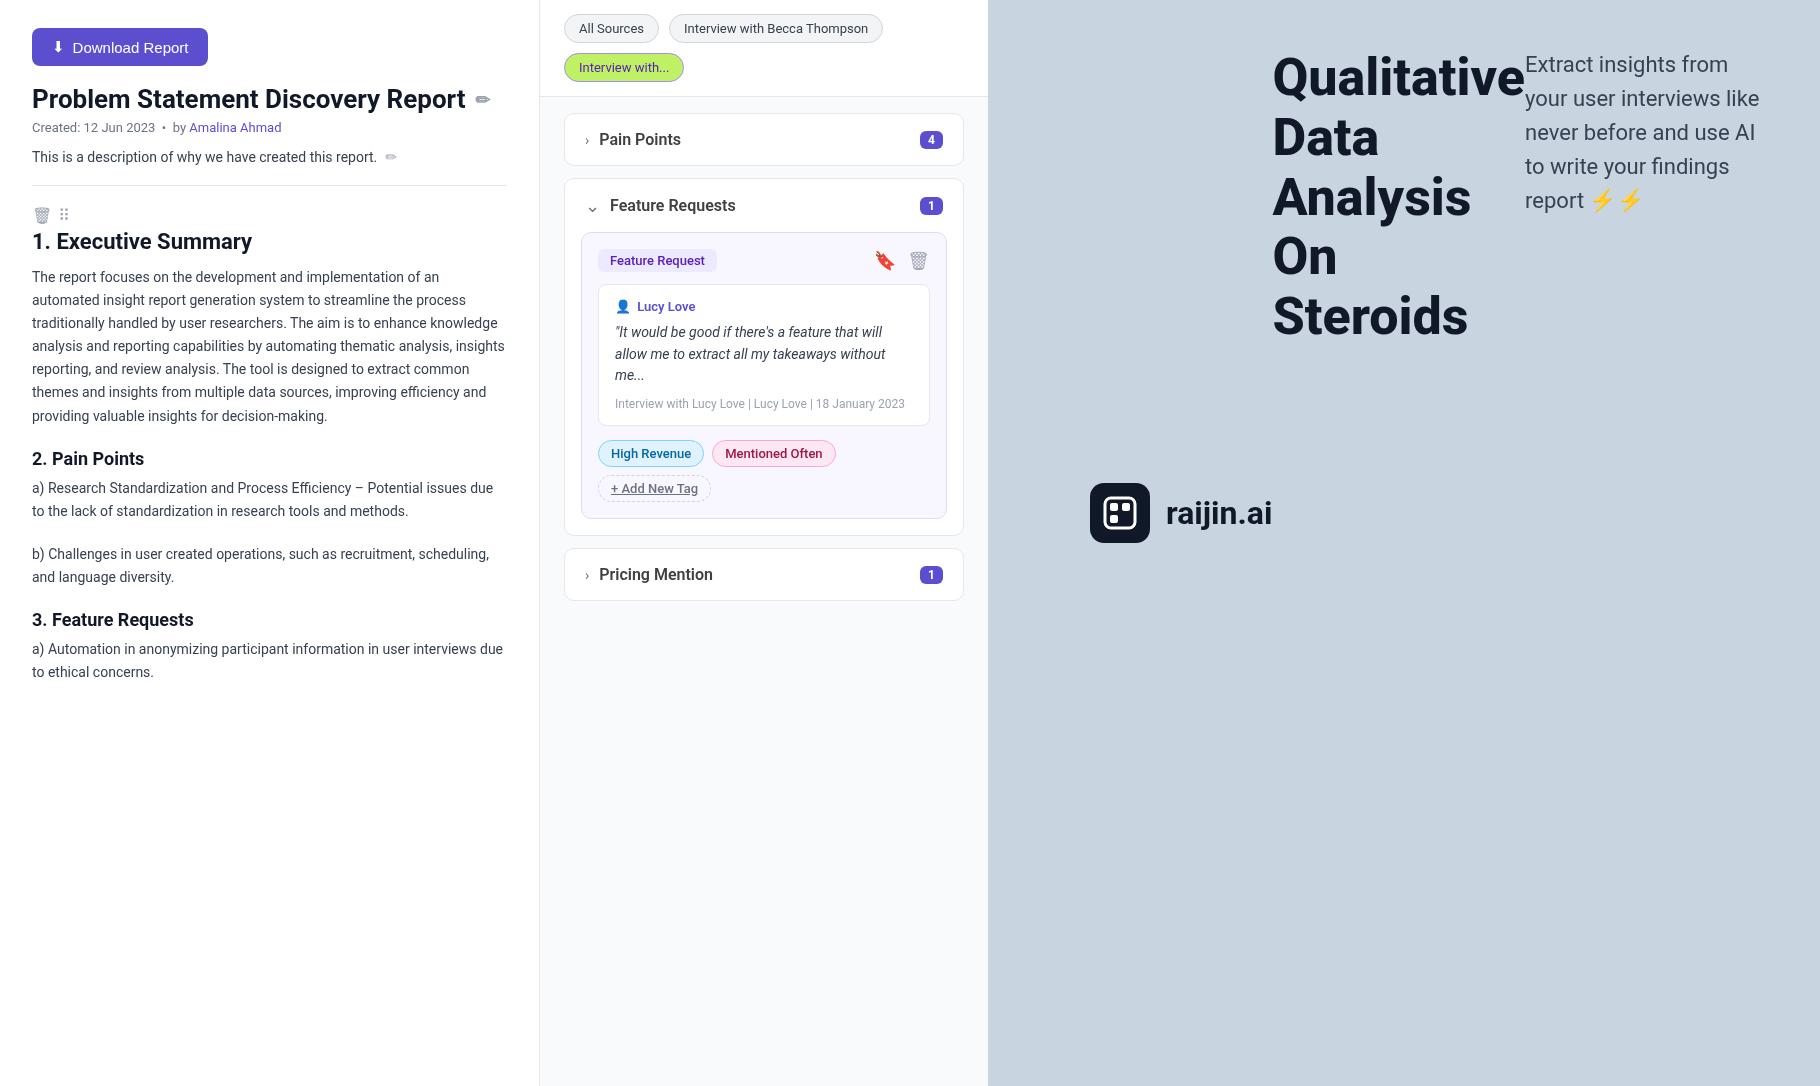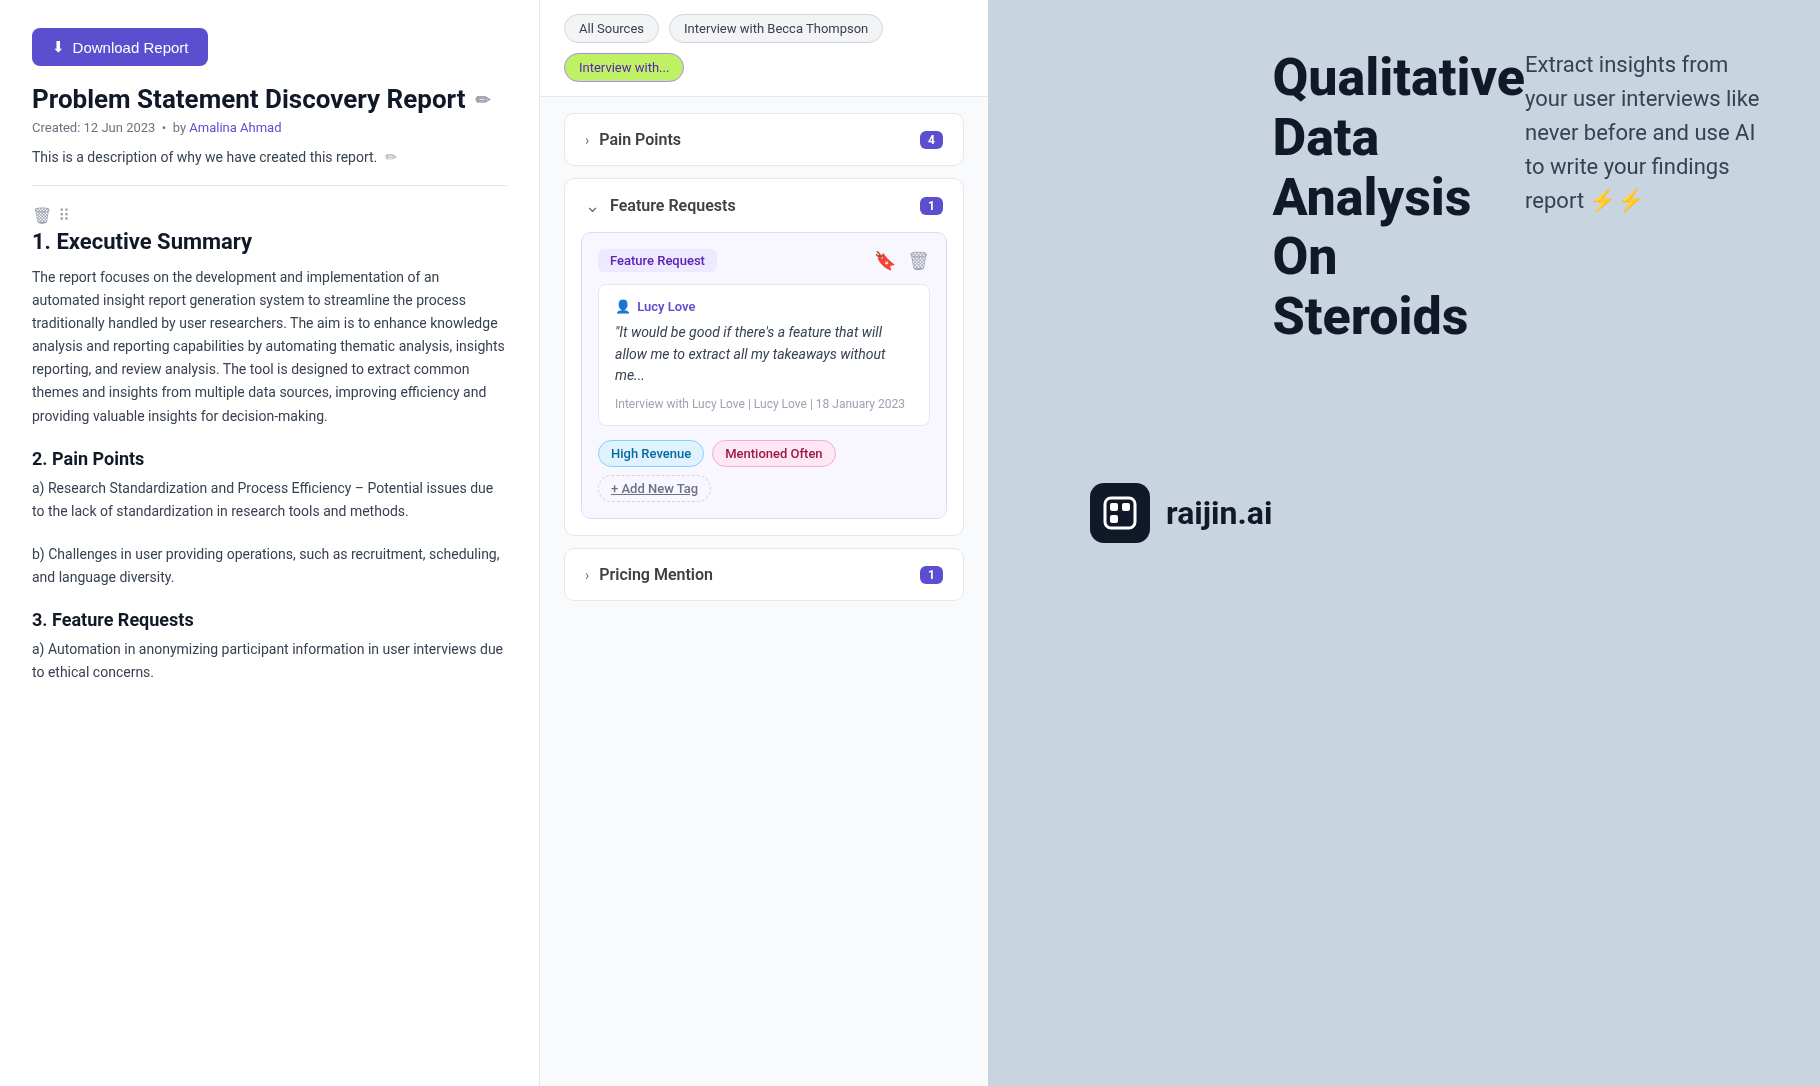--- a/index.html
+++ b/index.html
@@ -383,21 +383,21 @@
 
   <div class="section-controls">
     <span class="trash-icon">🗑</span>
     <span class="drag-icon">⠿</span>
   </div>
   <div class="section-heading">1. Executive Summary</div>
   <div class="section-body">The report focuses on the development and implementation of an automated insight report generation system to streamline the process traditionally handled by user researchers. The aim is to enhance knowledge analysis and reporting capabilities by automating thematic analysis, insights reporting, and review analysis. The tool is designed to extract common themes and insights from multiple data sources, improving efficiency and providing valuable insights for decision-making.</div>
 
   <div class="sub-heading">2. Pain Points</div>
   <div class="section-body">a) Research Standardization and Process Efficiency – Potential issues due to the lack of standardization in research tools and methods.</div>
-  <div class="section-body">b) Challenges in user providing operations, such as recruitment, scheduling, and language diversity.</div>
+  <div class="section-body">b) Challenges in user created operations, such as recruitment, scheduling, and language diversity.</div>
 
   <div class="sub-heading">3. Feature Requests</div>
   <div class="section-body">a) Automation in anonymizing participant information in user interviews due to ethical concerns.</div>
 </div>
 
 <div class="middle-panel">
 
 
   <div class="source-filters">
     <div class="filter-chip">All Sources</div>

